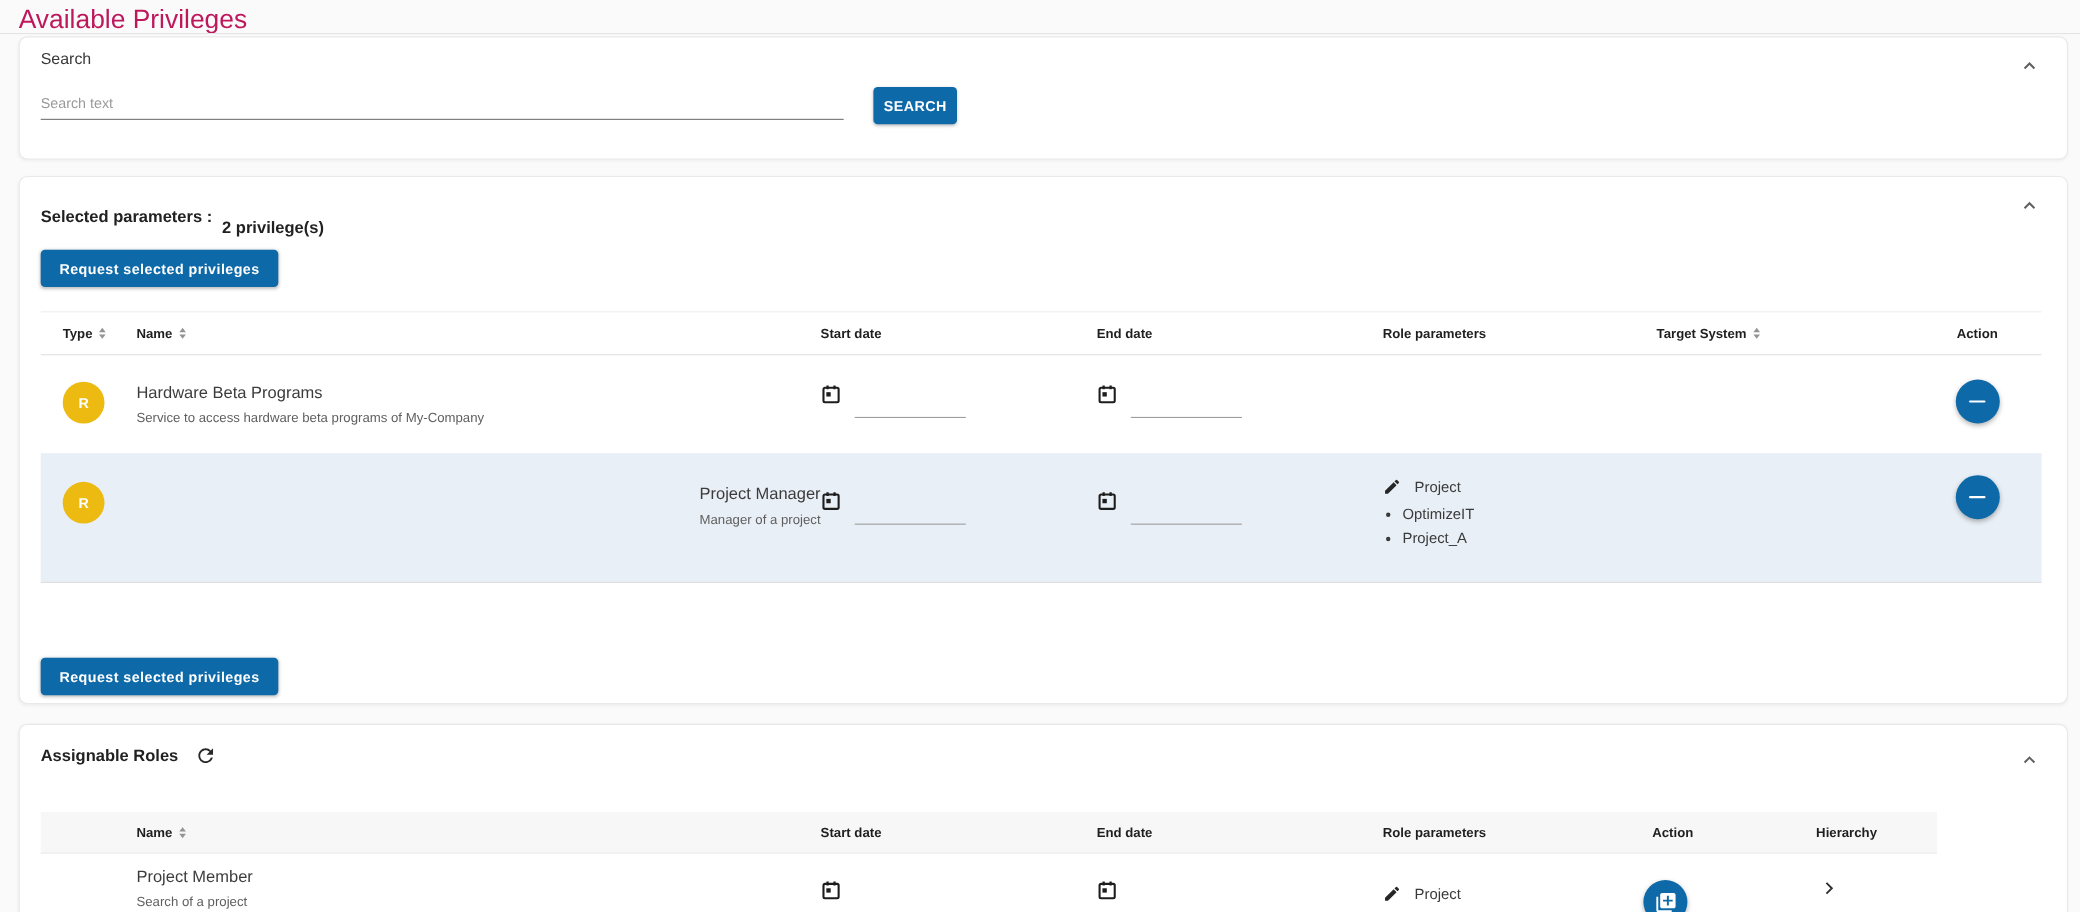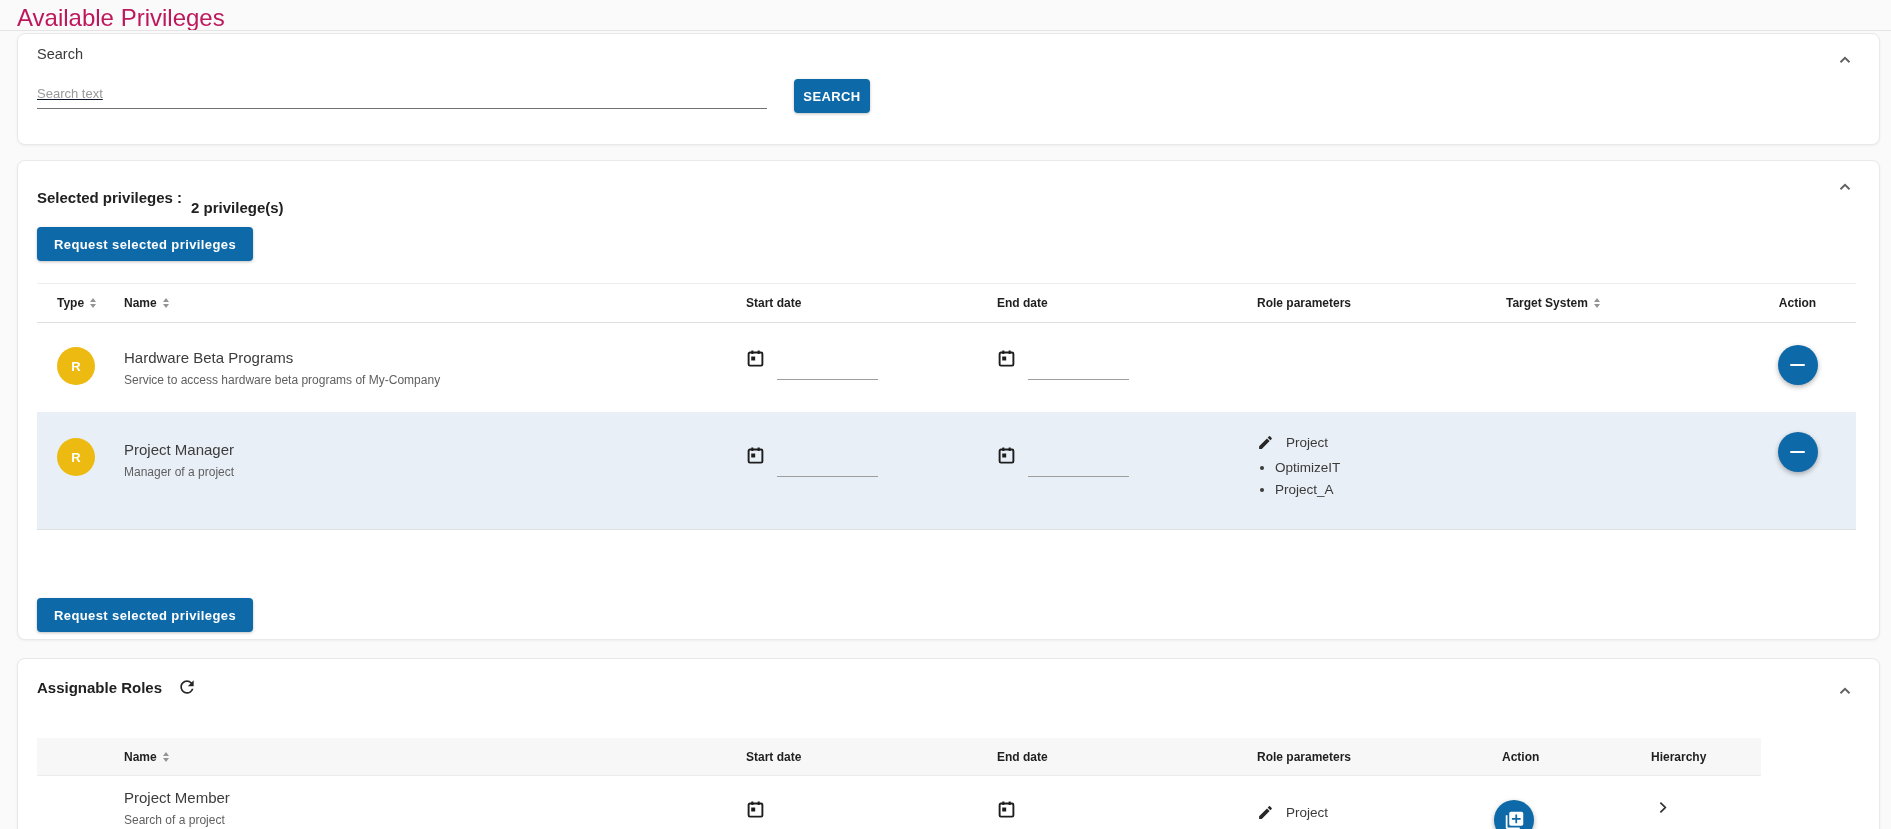--- a/index.html
+++ b/index.html
@@ -25,21 +25,21 @@
   .card-3{top:658px;height:210px;}
 
   .collapse-btn{position:absolute;right:22px;top:14px;width:24px;height:24px;border:none;background:transparent;
         display:flex;align-items:center;justify-content:center;cursor:pointer;}
 
   .sec-label{position:absolute;left:19px;top:12px;font-size:14.5px;color:#3a3a3a;}
   .sec-title{position:absolute;left:19px;top:18px;font-size:15px;font-weight:700;color:var(--txt-dark);display:flex;align-items:center;}
   .sec-title .count{margin-left:9px;margin-top:20px;}
 
   .search-input{position:absolute;left:19px;top:45px;width:730px;height:30px;border:none;outline:none;
-        border-bottom:1px solid #737373;font-size:13px;color:#0f172a;background:transparent;text-decoration:underline;}
+        border-bottom:1px solid #737373;font-size:13px;color:#a21caf;background:transparent;}
   .search-input::placeholder{color:#9a9a9a;}
   .btn-primary{background:var(--primary);color:#fff;border:none;border-radius:4px;font-size:13px;font-weight:700;
         letter-spacing:.4px;cursor:pointer;box-shadow:0 1px 3px rgba(0,0,0,.25);}
   .search-btn{position:absolute;left:776px;top:45px;width:76px;height:34px;}
   .request-btn{height:34px;padding:0 17px;position:absolute;left:19px;}
   .request-btn.top{top:66px;}
   .request-btn.bottom{top:437px;}
 
   
   .tbl{position:absolute;left:19px;top:122px;width:1819px;}
@@ -55,21 +55,21 @@
   .sort i{display:block;width:0;height:0;border-left:3.5px solid transparent;border-right:3.5px solid transparent;}
   .sort .up{border-bottom:4px solid #949494;}
   .sort .dn{border-top:4px solid #949494;}
 
   .badge{width:38px;height:38px;border-radius:50%;background:var(--badge);color:#fff;font-size:13px;font-weight:600;
         display:flex;align-items:center;justify-content:center;margin-left:20px;}
   .r1 .badge{margin-top:24px;} .r2 .badge{margin-top:26px;}
 
   .name-cell .nm{font-size:15px;color:#3c3c3c;}
   .name-cell .ds{font-size:12px;color:#5f5f5f;margin-top:7px;}
-  .r1 .name-cell{padding-top:26px;} .r2 .name-cell{padding-top:29px;}
+  .r1 .name-cell{padding-top:26px;} .r2 .name-cell{padding-top:29px;text-align:right;}
 
   .date-cell{display:flex;}
   .r1 .date-cell{padding-top:26px;} .r2 .date-cell{padding-top:34px;}
   .date-cell .cal{flex:0 0 auto;}
   .date-input{width:101px;height:31px;margin-left:12px;border:none;outline:none;background:transparent;
         border-bottom:1px solid #9e9e9e;font-size:13px;color:#333;}
 
   .role-cell{font-size:13.5px;color:#3a3a3a;}
   .r2 .role-cell{padding-top:22px;}
   .rp-line{display:flex;align-items:center;gap:12px;text-align:right;}
@@ -115,21 +115,21 @@
       <svg width="18" height="18" viewBox="0 0 24 24" fill="none" stroke="#5f5f5f" stroke-width="2.4">
           <polyline points="6 15 12 9 18 15"></polyline>
         </svg>
     </button>
     <input class="search-input" type="text" placeholder="Search text" style="">
     <button class="btn-primary search-btn">SEARCH</button>
   </section>
 
   <section class="card card-2">
     <div class="sec-title">
-      <span>Selected privileges :</span>
+      <span>Selected parameters :</span>
       <span class="count">2 privilege(s)</span>
     </div>
     <button class="collapse-btn">
       <svg width="18" height="18" viewBox="0 0 24 24" fill="none" stroke="#5f5f5f" stroke-width="2.4">
           <polyline points="6 15 12 9 18 15"></polyline>
         </svg>
     </button>
     <button class="btn-primary request-btn top">Request selected privileges</button>
 
     <div class="tbl">

